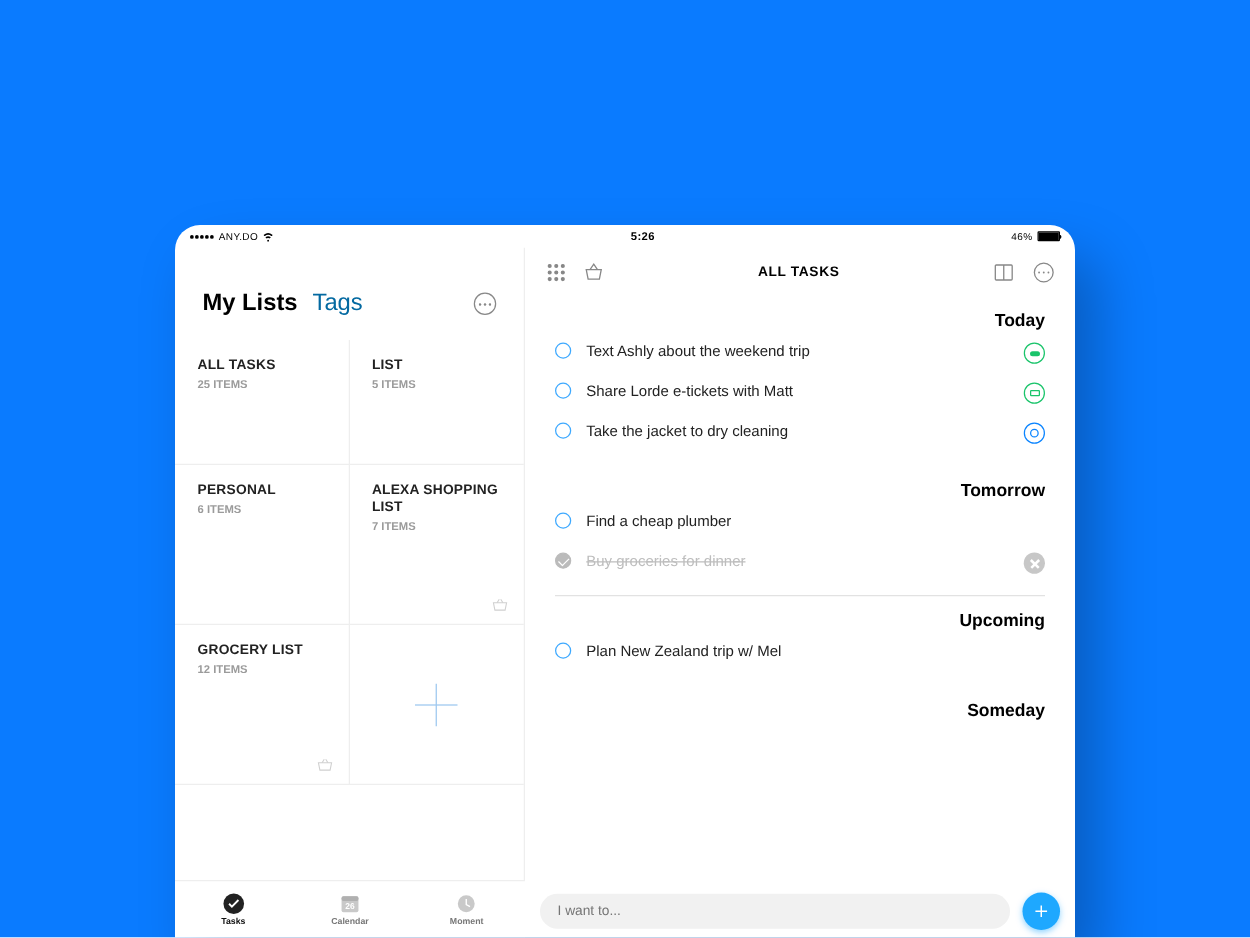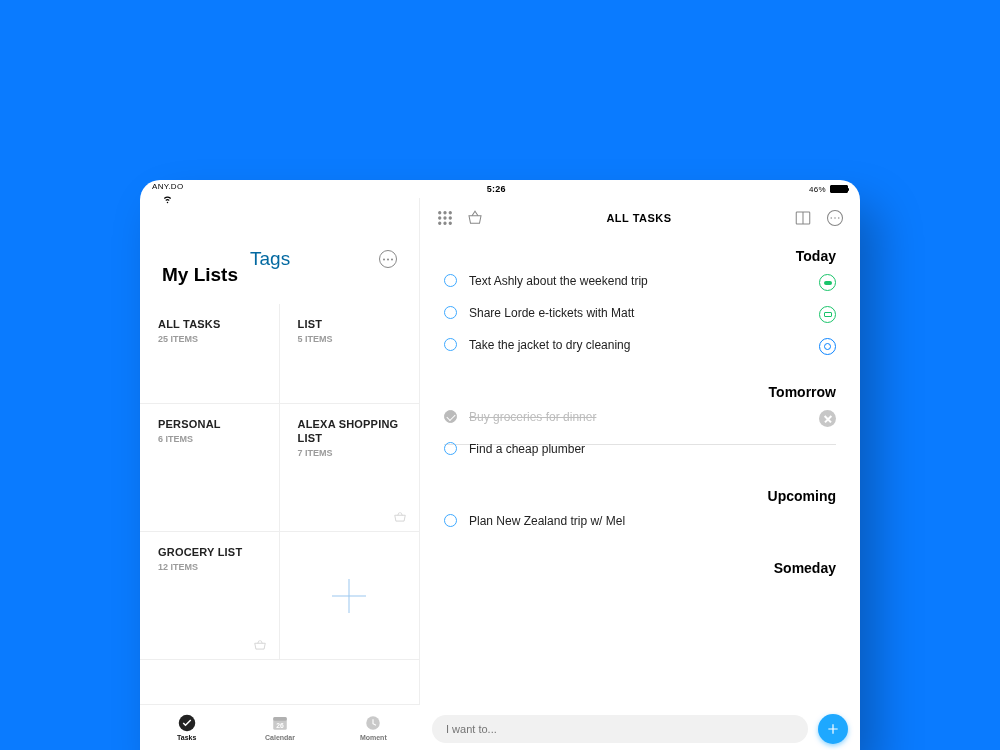--- a/index.html
+++ b/index.html
@@ -23,21 +23,21 @@
   .statusbar {
     height: 18px;
     display: flex;
     align-items: center;
     padding: 0 12px;
     font-size: 8px;
     font-weight: 500;
     color: #000;
     letter-spacing: 0.3px;
   }
-  .statusbar .left { display:flex; align-items:center; gap:4px;flex-direction:column; }
+  .statusbar .left { display:flex; align-items:center; gap:4px; }
   .statusbar .center { flex:1; text-align:center; font-size:9px; font-weight:600; }
   .statusbar .right { display:flex; align-items:center; gap:4px; font-weight:500; }
   .sig-dots { display:flex; gap:1px; }
   .sig-dots span { width:3px; height:3px; border-radius:50%; background:#000; display:block; }
   .wifi-icon svg { width:9px; height:9px; display:block; }
   .batt {
     width: 18px; height: 8px; border: 1px solid #000; border-radius: 1px; position:relative;
   }
   .batt::after { content:""; position:absolute; right:-2px; top:2px; width:1.5px; height:3px; background:#000; border-radius:0 1px 1px 0; }
   .batt i { display:block; background:#000; height:100%; width:100%; }
@@ -50,21 +50,21 @@
     flex-shrink:0;
     border-right: 1px solid #eee;
     display:flex;
     flex-direction:column;
     position:relative;
   }
   .lists-header {
     display:flex; align-items:center; gap:12px;
     padding: 34px 22px 18px 22px;
   }
-  .lists-header h1 { font-size:19px; font-weight:800; color:#000;margin-top:32px; }
+  .lists-header h1 { font-size:19px; font-weight:800; color:#000; }
   .lists-header .tags { font-size:19px; font-weight:400; color:#0369a1; }
   .lists-header .more {
     margin-left:auto;
     width:18px; height:18px; border:1px solid #888; border-radius:50%;
     display:flex; align-items:center; justify-content:center;
   }
   .lists-header .more svg { width:10px; height:3px; fill:#888; }
 
   .grid {
     display:grid;
@@ -357,30 +357,30 @@
           <div class="task">
             <span class="chk"></span>
             <span class="txt">Take the jacket to dry cleaning</span>
             <span class="badge blue">
                 <i></i>
               </span>
           </div>
 
           <div class="sec-title">Tomorrow</div>
 
+          <div class="task">
+            <span class="chk"></span>
+            <span class="txt">Find a cheap plumber</span>
+          </div>
           <div class="task done">
             <span class="chk"></span>
             <span class="txt">Buy groceries for dinner</span>
             <span class="badge close">
                 <i></i>
               </span>
-          </div>
-          <div class="task">
-            <span class="chk"></span>
-            <span class="txt">Find a cheap plumber</span>
           </div>
 
           <div class="sec-title">Upcoming</div>
 
           <div class="task">
             <span class="chk"></span>
             <span class="txt">Plan New Zealand trip w/ Mel</span>
           </div>
 
           <div class="sec-title">Someday</div>

